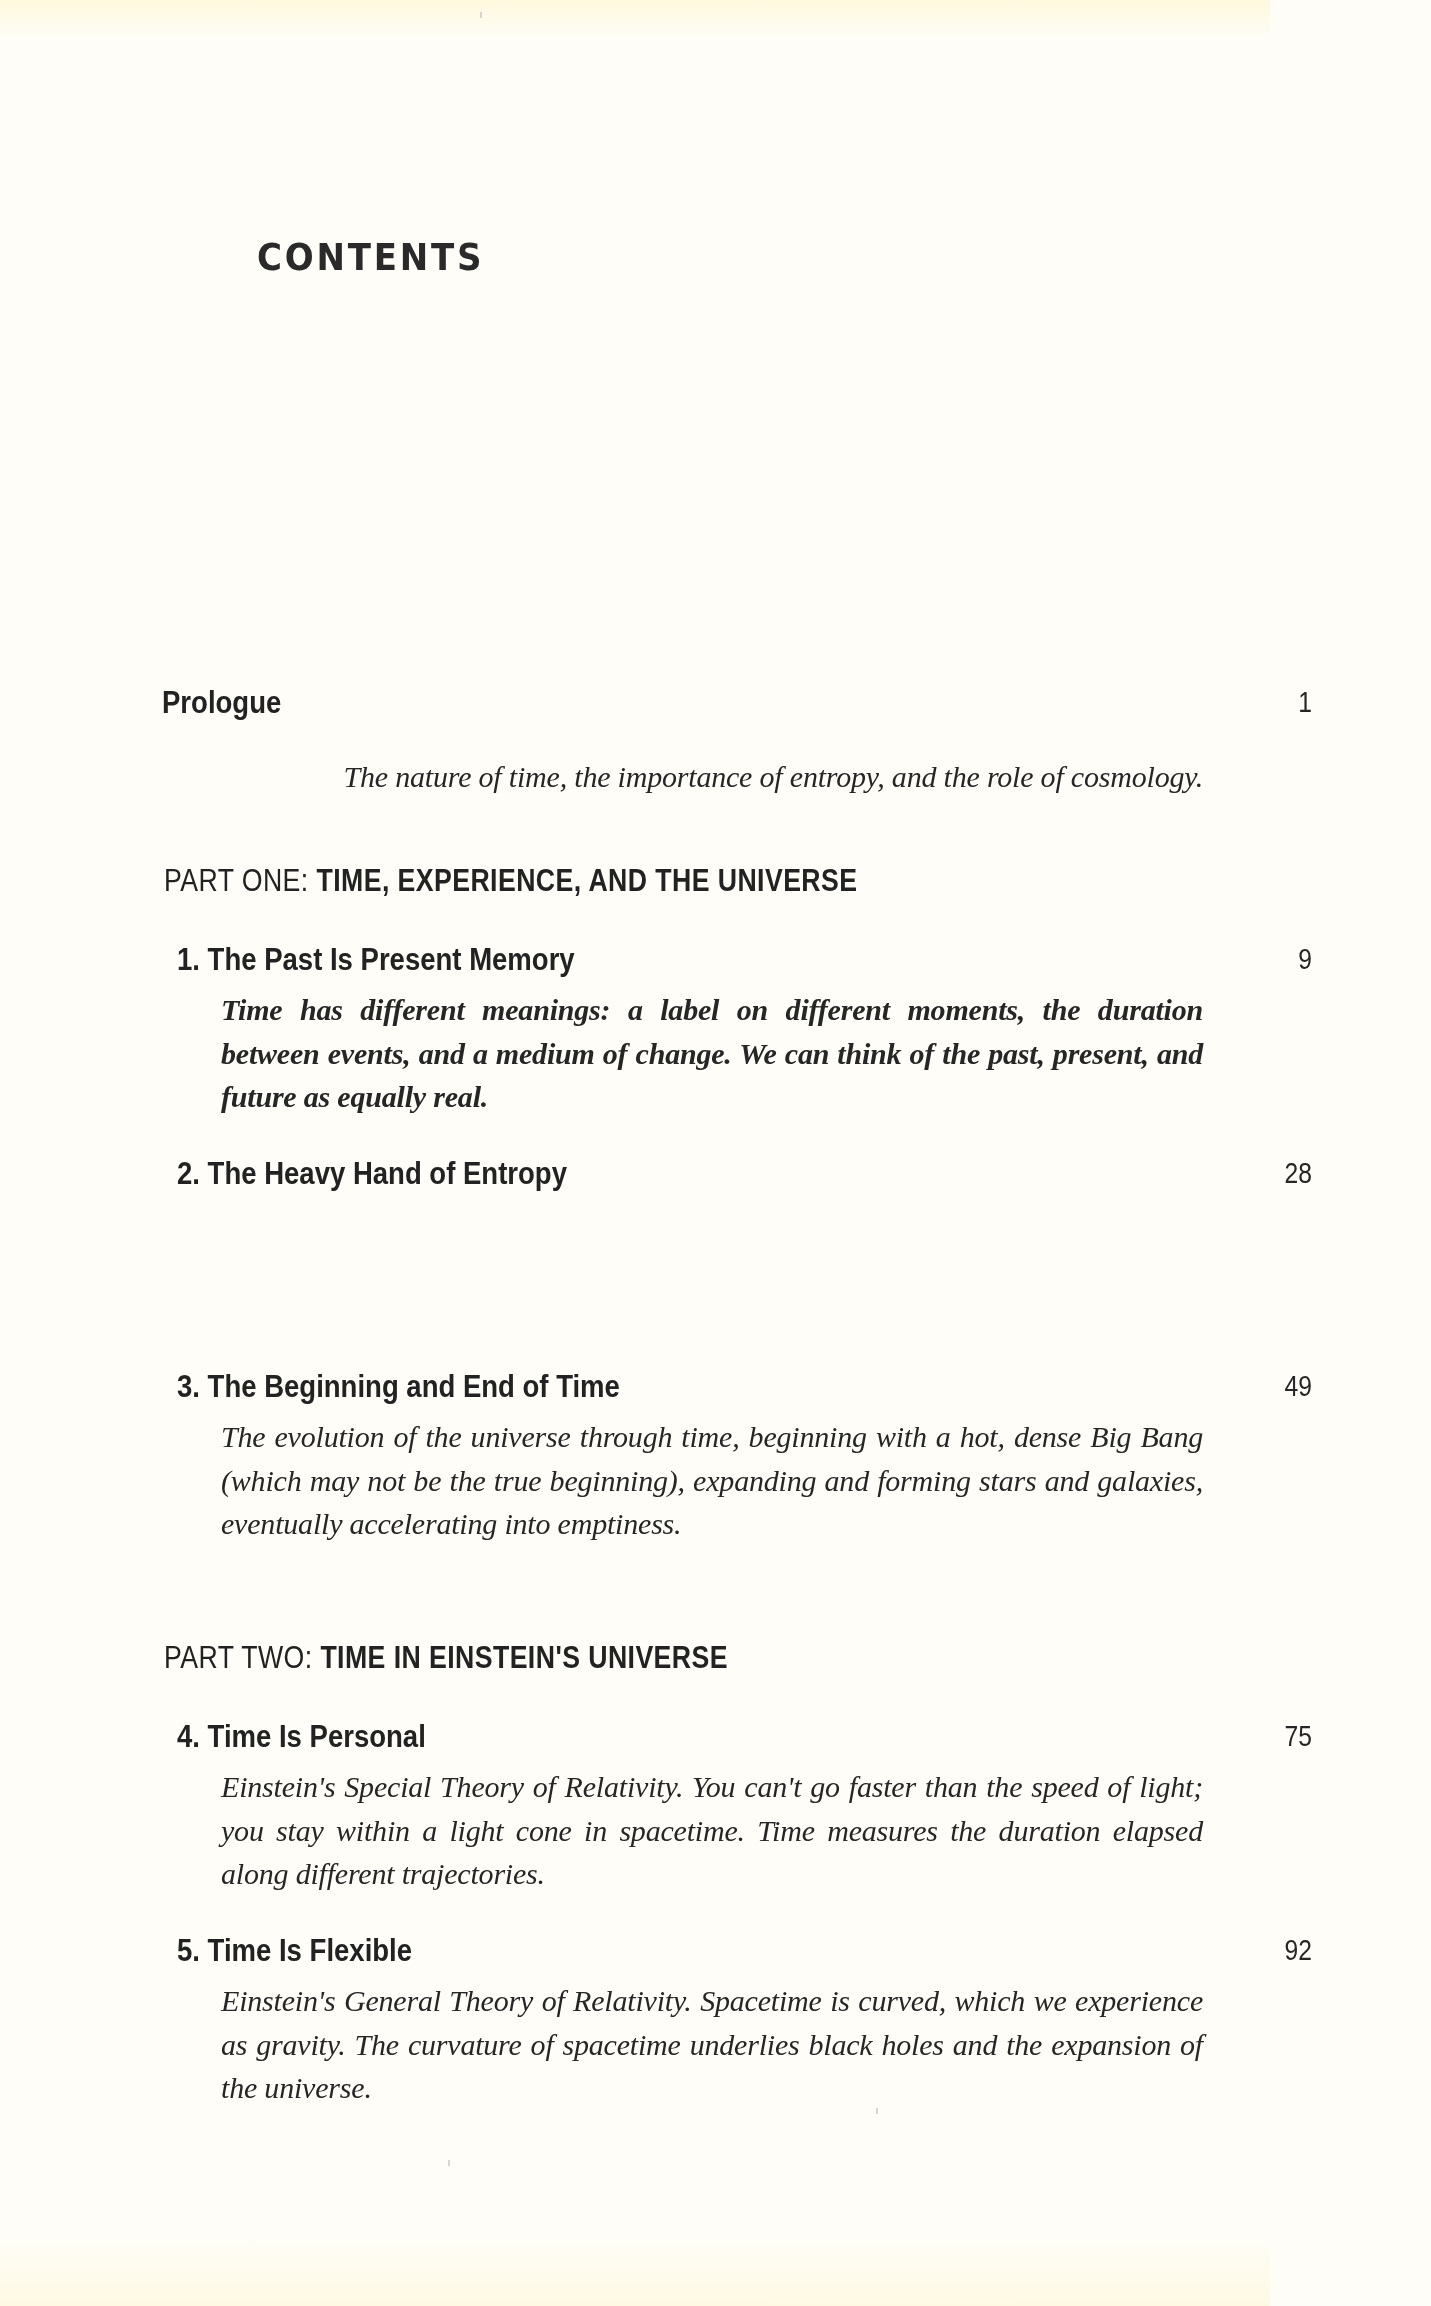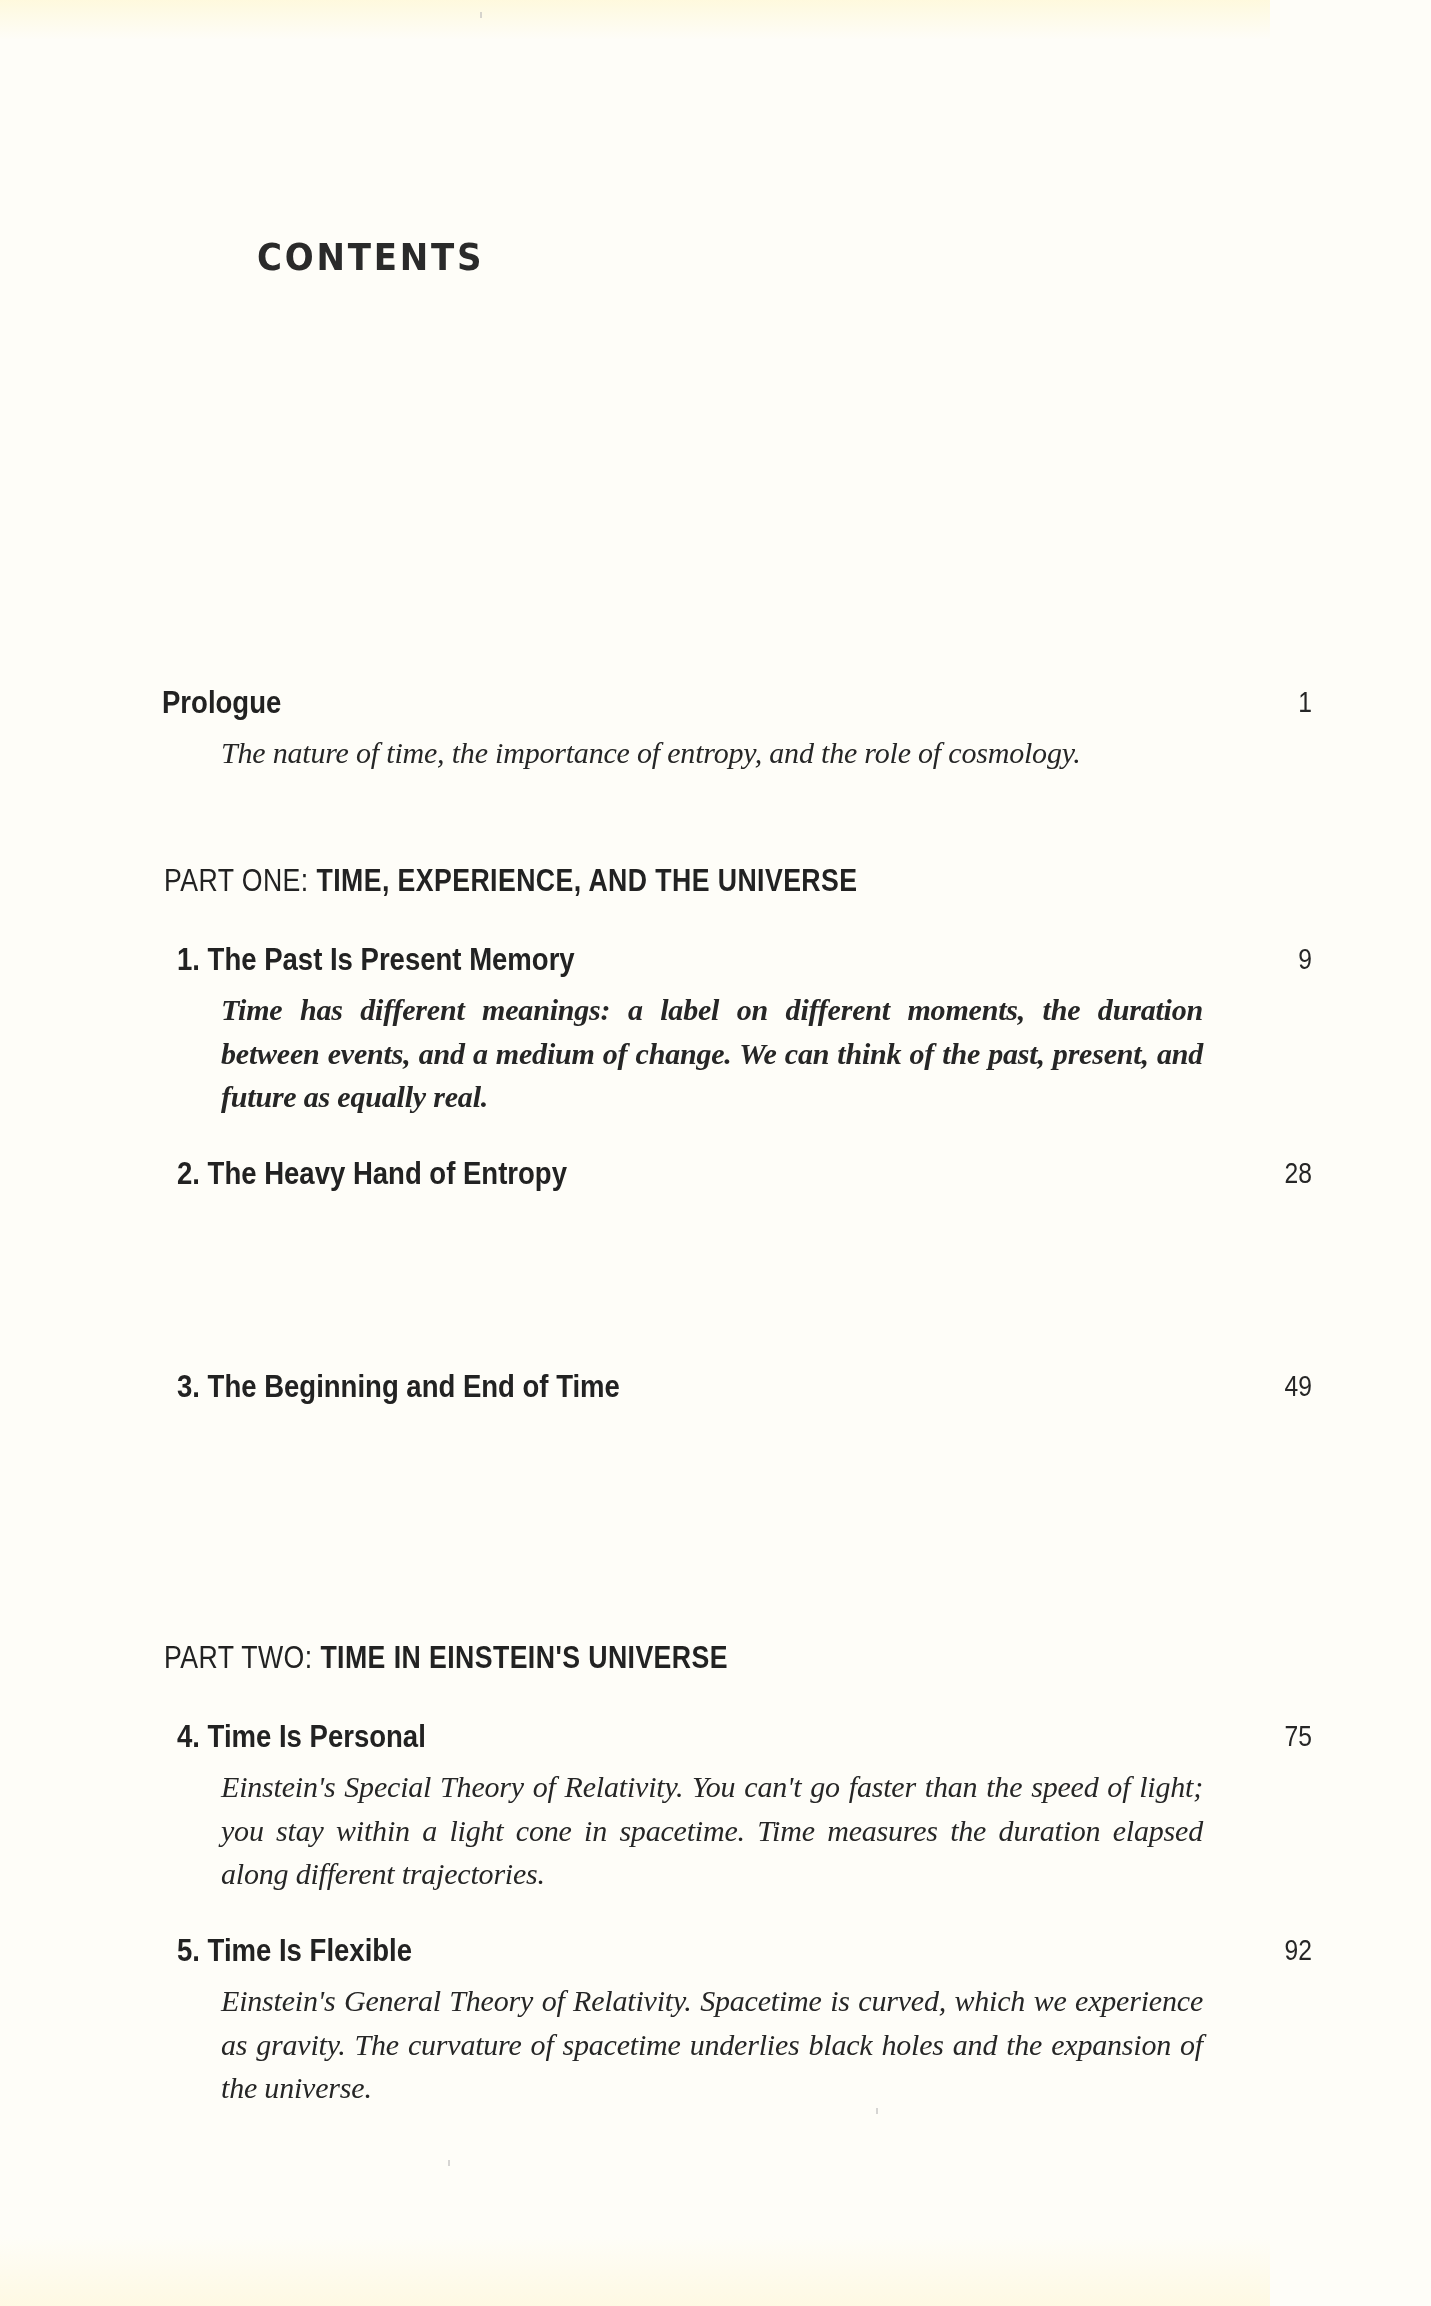--- a/index.html
+++ b/index.html
@@ -61,21 +61,21 @@
       width: 982px;
       font-family: "Liberation Serif", serif;
       font-style: italic;
       font-size: 30px;
       line-height: 43.5px;
       color: #262626;
       text-align: justify;
       margin: 0;
       letter-spacing: -0.2px;
     }
-    .desc.last-left { text-align: left; }
+    .desc.last-left { text-align: right; margin-top: 24px; }
     .prologue-head {
       position: absolute;
       left: 162px;
       top: 684px;
       font-size: 32px;
     }
     .part-head {
       position: absolute;
       left: 164px;
       font-size: 31px;
@@ -123,20 +123,21 @@
     <span>2.</span>
     <span>The Heavy Hand of Entropy</span>
   </div>
   <div class="pageno" style="left:1232px; top:1157px;">28</div>
 
   <div class="sans-head chapter-head" style="top:1368px;">
     <span>3.</span>
     <span>The Beginning and End of Time</span>
   </div>
   <div class="pageno" style="left:1232px; top:1370px;">49</div>
+  <p class="desc" style="top:1415px;">The evolution of the universe through time, beginning with a hot, dense Big Bang (which may not be the true beginning), expanding and forming stars and galaxies, eventually accelerating into emptiness.</p>
 
   <div class="sans-head part-head" style="top:1640px;">
     <span class="part-label">PART TWO:</span>
     <span>TIME IN EINSTEIN'S UNIVERSE</span>
   </div>
 
   <div class="sans-head chapter-head" style="top:1718px;">
     <span>4.</span>
     <span>Time Is Personal</span>
   </div>

